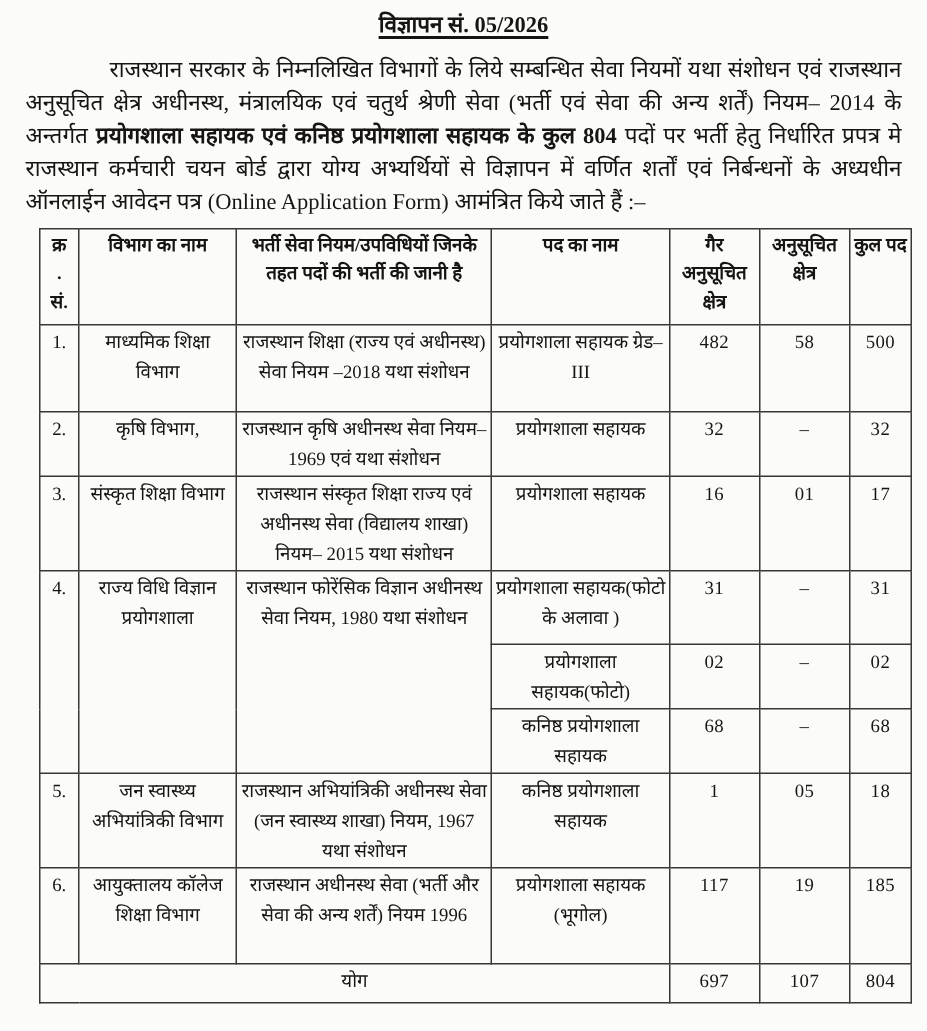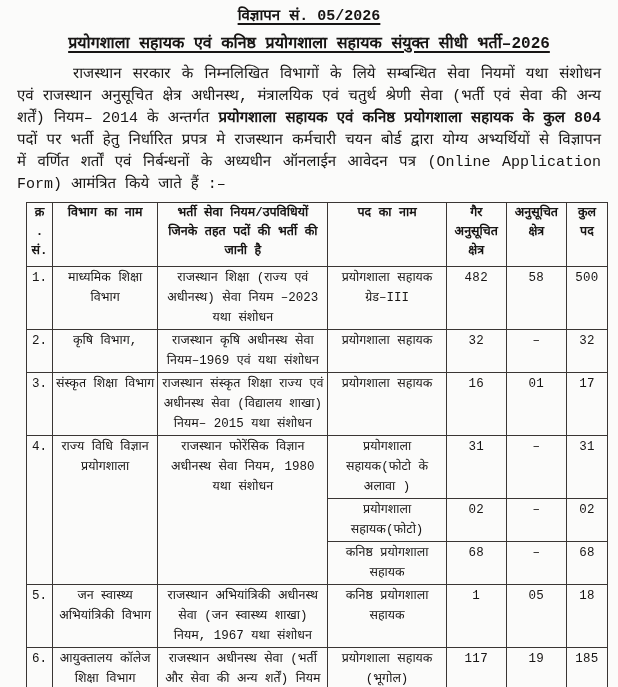--- a/index.html
+++ b/index.html
@@ -10,21 +10,20 @@
     background: #fbfbfa;
     color: #171514;
     font-family: "Liberation Serif", "DejaVu Serif", serif;
     overflow: hidden;
   }
   .doc {
     box-sizing: border-box;
     width: 618px;
     height: 687px;
     padding: 6px 9px 4px 9px;
-    font-family: Liberation Mono, monospace;
   }
   .title {
     text-align: center;
     font-weight: bold;
     margin: 0;
   }
   .title-1 { font-size: 15px; line-height: 22px; }
   .title-2 { font-size: 16px; line-height: 24px; margin-top: 4px; }
   .title .u {
     text-decoration: underline;
@@ -72,23 +71,20 @@
 </style>
 </head>
 <body>
 
 <div class="doc">
 
   <h1 class="title title-1">
     <span class="u">विज्ञापन सं. 05/2026</span>
   </h1>
 
-  <h2 class="title title-2">
-    <span class="u">प्रयोगशाला सहायक एवं कनिष्ठ प्रयोगशाला सहायक संयुक्त सीधी भर्ती–2026</span>
-  </h2>
 
   <p class="intro"><span>राजस्थान सरकार के निम्नलिखित विभागों के लिये सम्बन्धित सेवा नियमों यथा संशोधन एवं राजस्थान अनुसूचित क्षेत्र अधीनस्थ, मंत्रालयिक एवं चतुर्थ श्रेणी सेवा (भर्ती एवं सेवा की अन्य शर्तें) नियम– 2014 के अन्तर्गत </span><span class="bold-run">प्रयोगशाला सहायक एवं कनिष्ठ प्रयोगशाला सहायक के कुल 804</span><span> पदों पर भर्ती हेतु निर्धारित प्रपत्र मे राजस्थान कर्मचारी चयन बोर्ड द्वारा योग्य अभ्यर्थियों से विज्ञापन में वर्णित शर्तों एवं निर्बन्धनों के अध्यधीन ऑनलाईन आवेदन पत्र (Online Application Form) आमंत्रित किये जाते हैं :–</span></p>
 
   <table class="vacancy">
     <colgroup>
       <col style="width:26px">
         <col style="width:105px">
         <col style="width:170px">
       <col style="width:118px">
         <col style="width:60px">
@@ -108,21 +104,21 @@
         <th>अनुसूचित क्षेत्र</th>
         <th>कुल पद</th>
       </tr>
     </thead>
 
     <tbody>
 
       <tr class="row-1">
         <td>1.</td>
         <td>माध्यमिक शिक्षा विभाग</td>
-        <td>राजस्थान शिक्षा (राज्य एवं अधीनस्थ) सेवा नियम –2023 यथा संशोधन</td>
+        <td>राजस्थान शिक्षा (राज्य एवं अधीनस्थ) सेवा नियम –2018 यथा संशोधन</td>
         <td>प्रयोगशाला सहायक ग्रेड–III</td>
         <td class="num">482</td>
         <td class="num">58</td>
         <td class="num">500</td>
       </tr>
 
       <tr class="row-2">
         <td>2.</td>
         <td>कृषि विभाग,</td>
         <td>राजस्थान कृषि अधीनस्थ सेवा नियम–1969 एवं यथा संशोधन</td>

